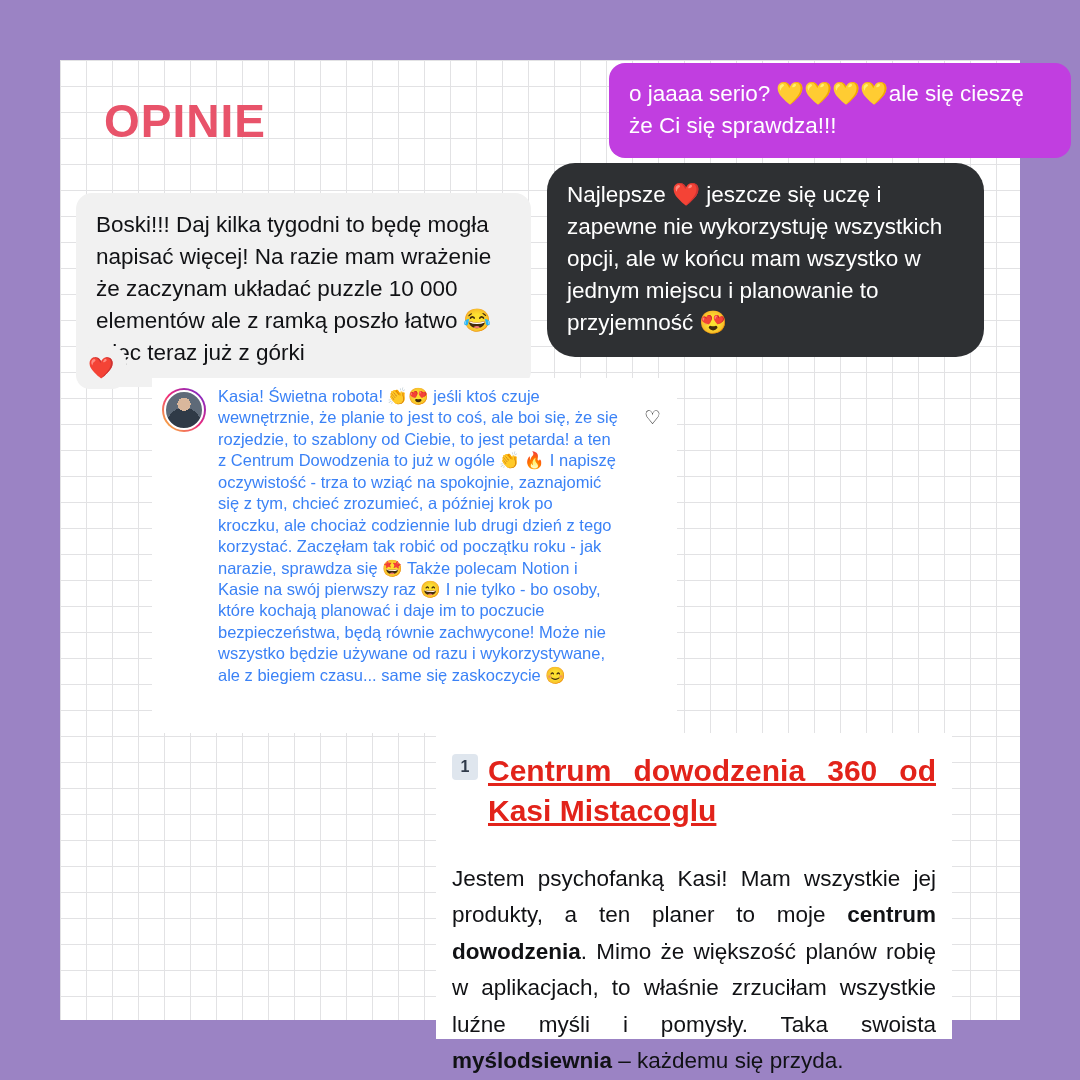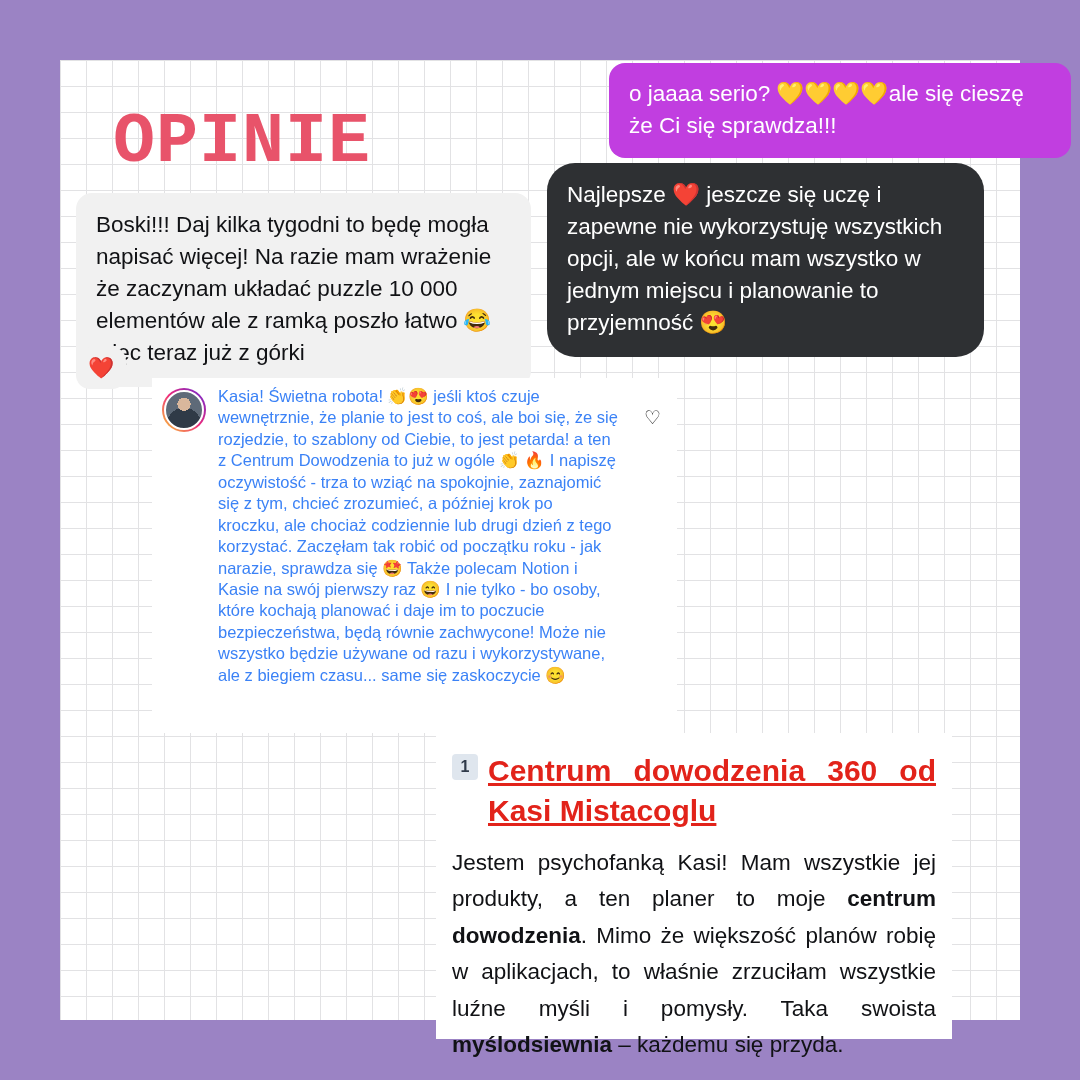--- a/index.html
+++ b/index.html
@@ -22,26 +22,26 @@
     background-color: #ffffff;
     background-image:
       linear-gradient(to right, #e2e2e4 1px, transparent 1px),
       linear-gradient(to bottom, #e2e2e4 1px, transparent 1px);
     background-size: 26px 26px;
   }
   .title {
     position: absolute;
     left: 98px;
     top: 88px;
-    font-family: Liberation Mono, monospace;
+    font-family: Liberation Sans, sans-serif;
     font-weight: bold;
-    font-size: 70px;
+    font-size: 46px;
     letter-spacing: 1px;
     color: #e8536a;
-    margin: 15px;
+    margin: 6px;
   }
 
   
   .bubble {
     position: absolute;
     box-sizing: border-box;
     font-size: 22.5px;
     line-height: 1.42;
   }
   .bubble-purple {
@@ -186,21 +186,21 @@
   }
   .art-title {
     font-size: 30px;
     line-height: 1.33;
     color: #e2231a;
     font-weight: bold;
     text-decoration: underline;
     text-align: justify;
   }
   .art-body {
-    margin-top: 14px;
+    margin-top: 30px;
     font-size: 22.5px;
     line-height: 1.62;
     color: #111215;
     text-align: justify;
   }
   .art-body b { font-weight: bold; }
 </style>
 </head>
 <body>
 

